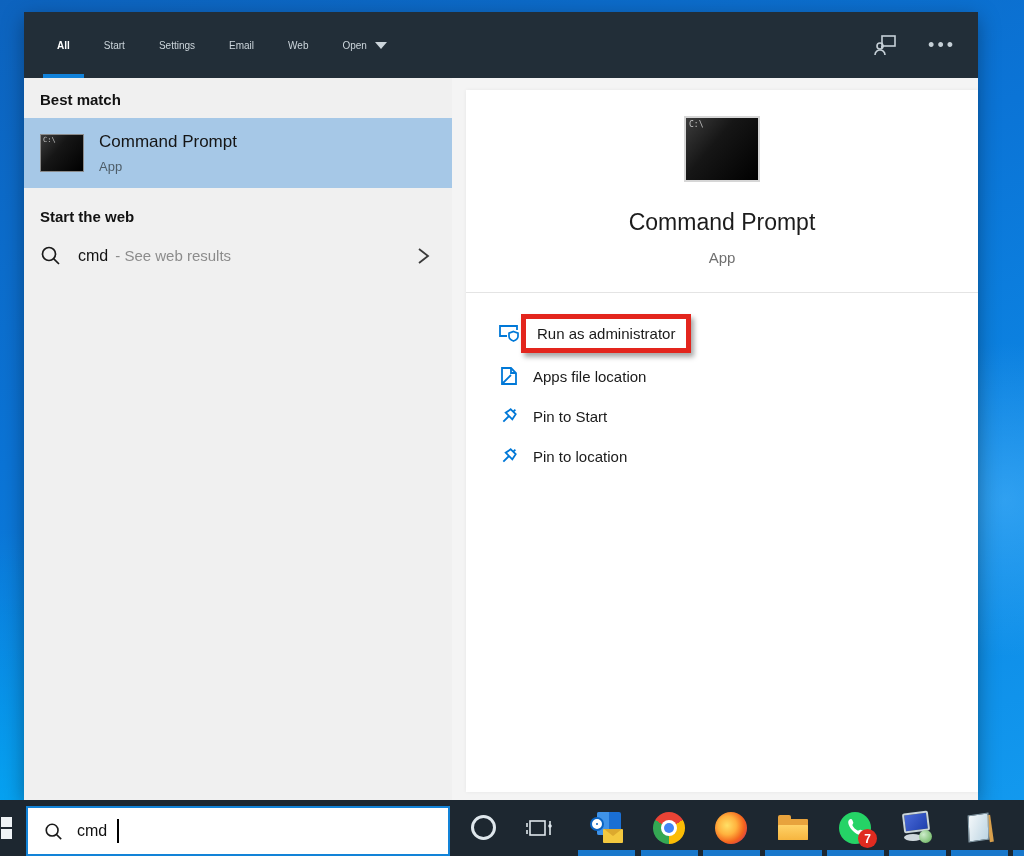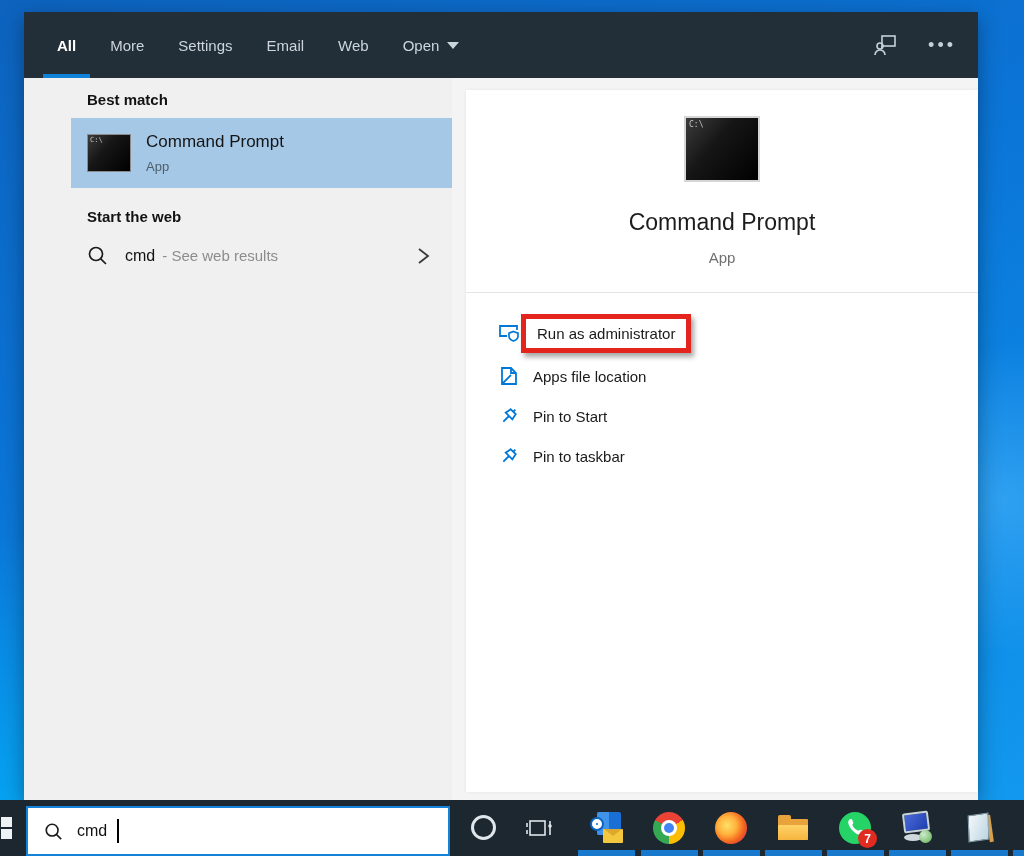--- a/index.html
+++ b/index.html
@@ -14,31 +14,31 @@
   }
 
   
   .flyout { position:absolute; left:24px; top:12px; width:954px; height:788px;
     box-shadow:0 6px 20px rgba(0,0,0,.35); }
 
   
   .fly-header { height:66px; background:#222e38; display:flex; align-items:center; padding:0 22px 0 16px; }
   .tabs { display:flex; height:100%; }
   .tab { position:relative; height:100%; display:flex; align-items:center; padding:0 17px;
-    font-size:15px; color:#ccd5db; cursor:pointer; }
+    font-size:10px; color:#ccd5db; cursor:pointer; }
   .tab.active { color:#fff; font-weight:bold; }
   .tab.active::after { content:""; position:absolute; left:3px; right:3px; bottom:0; height:4px; background:#1182da; }
   .caret-down { width:0; height:0; margin-left:8px; border-left:6px solid transparent;
     border-right:6px solid transparent; border-top:7px solid #ccd5db; }
   .hdr-icons { margin-left:auto; display:flex; align-items:center; gap:30px; }
   .dots { color:#c6d0d7; font-size:18px; letter-spacing:3px; line-height:10px; cursor:pointer; }
 
   
   .fly-body { display:flex; height:722px; }
-  .left-panel { width:428px; background:#f0f0f0;padding-left:47px; }
+  .left-panel { width:428px; background:#f0f0f0; }
   .right-panel { width:526px; background:#f4f4f4; padding:12px 0 8px 14px; }
   .right-inner { background:#fff; height:100%; box-shadow:0 0 4px rgba(0,0,0,.06); }
 
   
   .section-label { font-size:15px; font-weight:bold; color:#121212; padding:13px 16px 10px; }
   .result-row { height:70px; background:#a6c8e7; display:flex; align-items:center;
     padding:0 16px; gap:15px; cursor:pointer; }
   .cmd-icon { width:44px; height:38px; flex:none; border:1px solid #8a8a8a;
     background:linear-gradient(130deg,#3c3c3c 0%,#161616 40%,#000 100%); position:relative; }
   .cmd-icon .glyph { position:absolute; top:1px; left:2px; font:7px "DejaVu Sans Mono",monospace; color:#c2c2c2; }
@@ -131,21 +131,21 @@
 <body>
 
 <div class="flyout">
 
   <div class="fly-header">
     <div class="tabs">
       <div class="tab active">
           <span>All</span>
         </div>
       <div class="tab">
-          <span>More</span>
+          <span>Start</span>
         </div>
       <div class="tab">
           <span>Settings</span>
         </div>
       <div class="tab">
           <span>Email</span>
         </div>
       <div class="tab">
           <span>Web</span>
         </div>
@@ -233,21 +233,21 @@
             </svg>
             <span class="action-label">Pin to Start</span>
           </div>
 
           <div class="action-row">
             <svg width="22" height="22" viewBox="0 0 22 22">
               <g transform="rotate(45 11 11)">
                 <path d="M11 2 v3 M7.5 5 h7 l1.2 6 H6.3 z M11 11 v8" fill="none" stroke="#0078d7" stroke-width="1.8"></path>
               </g>
             </svg>
-            <span class="action-label">Pin to taskbar</span>
+            <span class="action-label">Pin to location</span>
           </div>
         </div>
       </div>
     </div>
   </div>
 </div>
 
 <div class="taskbar">
   <div class="start-btn">
     <span class="sq1"></span>

